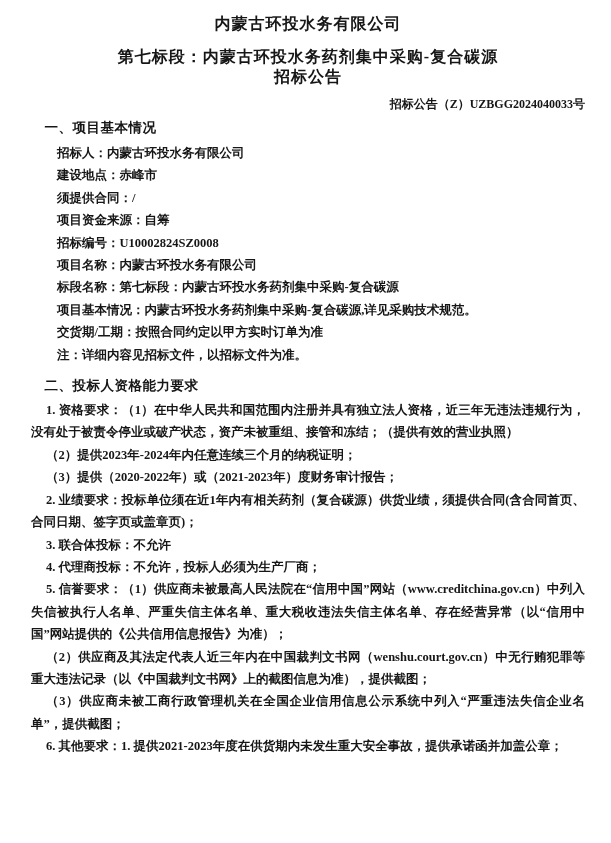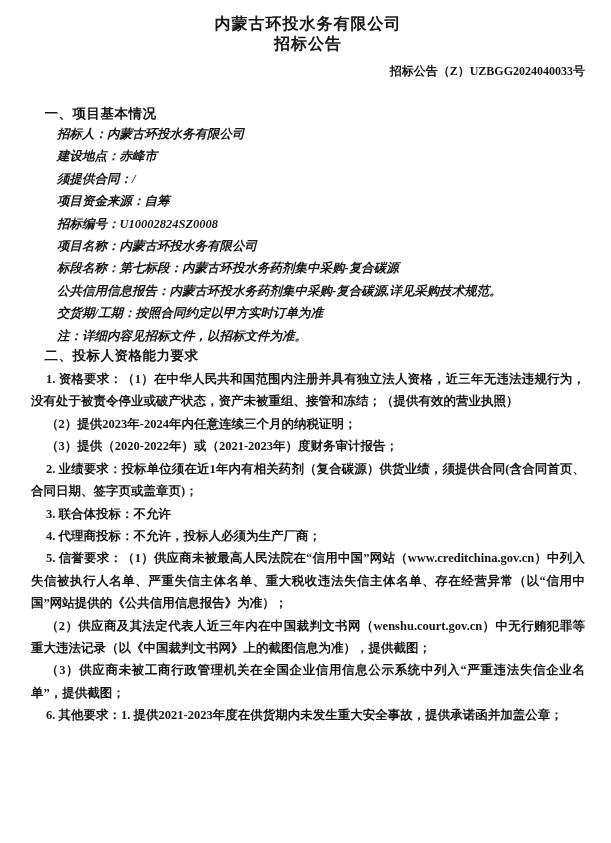--- a/index.html
+++ b/index.html
@@ -38,23 +38,23 @@
     text-indent:2em;
     text-align:justify;
   }
   .sec-head{
     font-size:13.5px;
     font-weight:700;
     line-height:18px;
     text-indent:1em;
     letter-spacing:0.5px;
   }
-  .sec1-head{margin-top:26px;}
-  .sec2-head{margin-top:0;}
-  .s1items{font-style:italic;}
+  .sec1-head{margin-top:7px;}
+  .sec2-head{margin-top:12px;font-family:Liberation Mono, monospace;}
+  .s1items{margin-top:5px;}
   .s1items p{
     margin:0;
     padding-left:26px;
     font-size:12.5px;
     font-weight:600;
     line-height:22.4px;
     white-space:nowrap;
   }
   .s2items{margin-top:3px;}
   .s2items p{
@@ -65,36 +65,37 @@
     text-indent:1.2em;
     text-align:justify;
   }
 </style>
 </head>
 <body>
 
 <div class="doc">
 
   <div class="t-line t1">内蒙古环投水务有限公司</div>
+  <div class="t-line t2">第七标段：内蒙古环投水务药剂集中采购-复合碳源</div>
   <div class="t-line t3">招标公告</div>
 
   <div class="ref">招标公告（Z）UZBGG2024040033号</div>
 
 
   <div class="sec-head sec1-head">一、项目基本情况</div>
 
   <div class="s1items">
     <p>招标人：内蒙古环投水务有限公司</p>
     <p>建设地点：赤峰市</p>
     <p>须提供合同：/</p>
     <p>项目资金来源：自筹</p>
     <p>招标编号：U10002824SZ0008</p>
     <p>项目名称：内蒙古环投水务有限公司</p>
     <p>标段名称：第七标段：内蒙古环投水务药剂集中采购-复合碳源</p>
-    <p>公共信用信息报告：内蒙古环投水务药剂集中采购-复合碳源,详见采购技术规范。</p>
+    <p>项目基本情况：内蒙古环投水务药剂集中采购-复合碳源,详见采购技术规范。</p>
     <p>交货期/工期：按照合同约定以甲方实时订单为准</p>
     <p>注：详细内容见招标文件，以招标文件为准。</p>
   </div>
 
   <div class="sec-head sec2-head">二、投标人资格能力要求</div>
 
   <div class="s2items">
     <p>1. 资格要求：（1）在中华人民共和国范围内注册并具有独立法人资格，近三年无违法违规行为，没有处于被责令停业或破产状态，资产未被重组、接管和冻结；（提供有效的营业执照）</p>
     <p>（2）提供2023年-2024年内任意连续三个月的纳税证明；</p>
     <p>（3）提供（2020-2022年）或（2021-2023年）度财务审计报告；</p>

